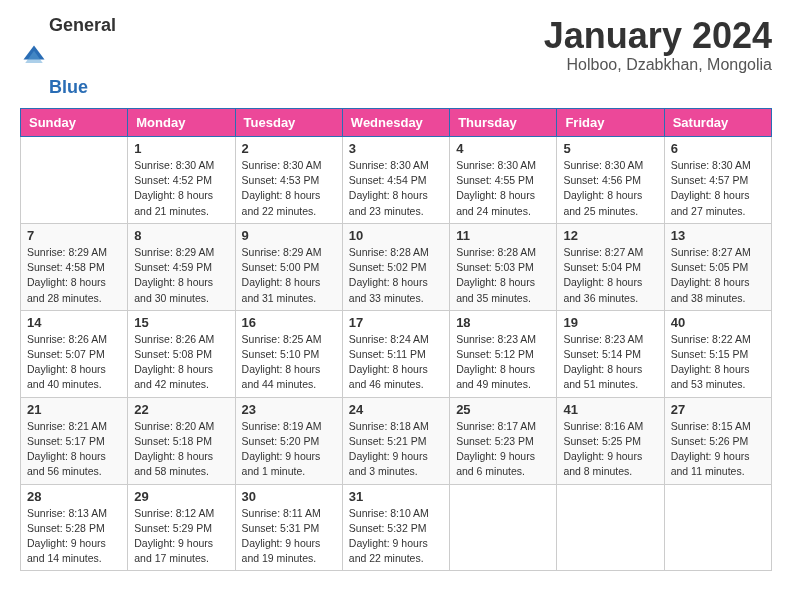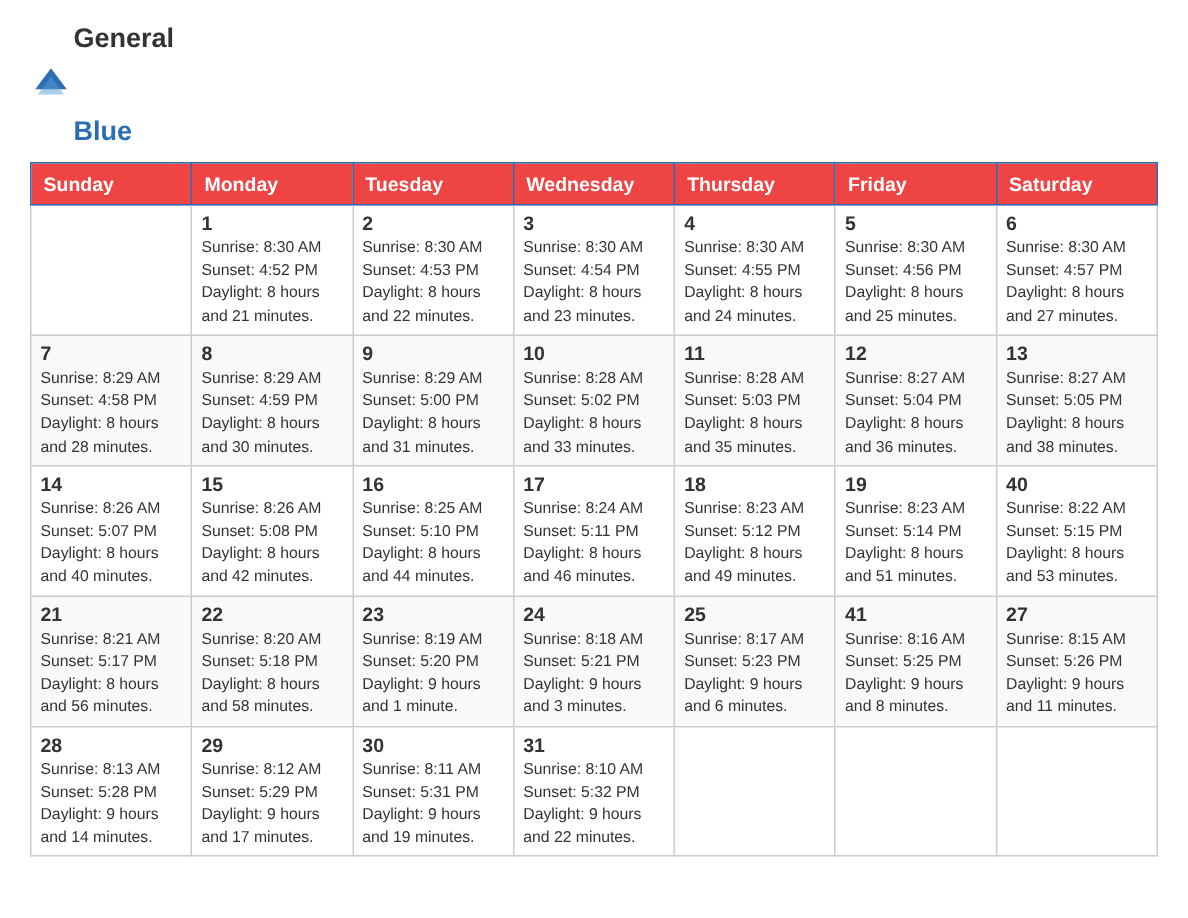--- a/index.html
+++ b/index.html
@@ -56,21 +56,21 @@
     .subtitle {
       font-size: 16px;
       color: #555;
     }
     .calendar {
       width: 100%;
       border-collapse: collapse;
       border: 1px solid #ccc;
     }
     .calendar th {
-      background-color: #ef4444;
+      background-color: #ec4899;
       color: #fff;
       font-size: 13px;
       font-weight: bold;
       padding: 6px 8px;
       text-align: left;
       border: 1px solid #2a6db5;
     }
     .calendar td {
       vertical-align: top;
       border: 1px solid #ccc;
@@ -107,20 +107,22 @@
       <svg class="logo-icon" viewBox="0 0 32 32" xmlns="http://www.w3.org/2000/svg">
         <polygon points="16,4 28,20 4,20" fill="#2a6db5"></polygon>
         <polygon points="16,10 26,24 6,24" fill="#5a9fd4" opacity="0.5"></polygon>
       </svg>
       <div class="logo-text">
         <span class="logo-general">General</span>
         <span class="logo-blue">Blue</span>
       </div>
     </div>
     <div class="title-block">
+      <div class="month-title">January 2024</div>
+      <div class="subtitle">Holboo, Dzabkhan, Mongolia</div>
     </div>
   </div>
 
   <table class="calendar">
     <thead>
       <tr>
         <th>Sunday</th>
         <th>Monday</th>
         <th>Tuesday</th>
         <th>Wednesday</th>

